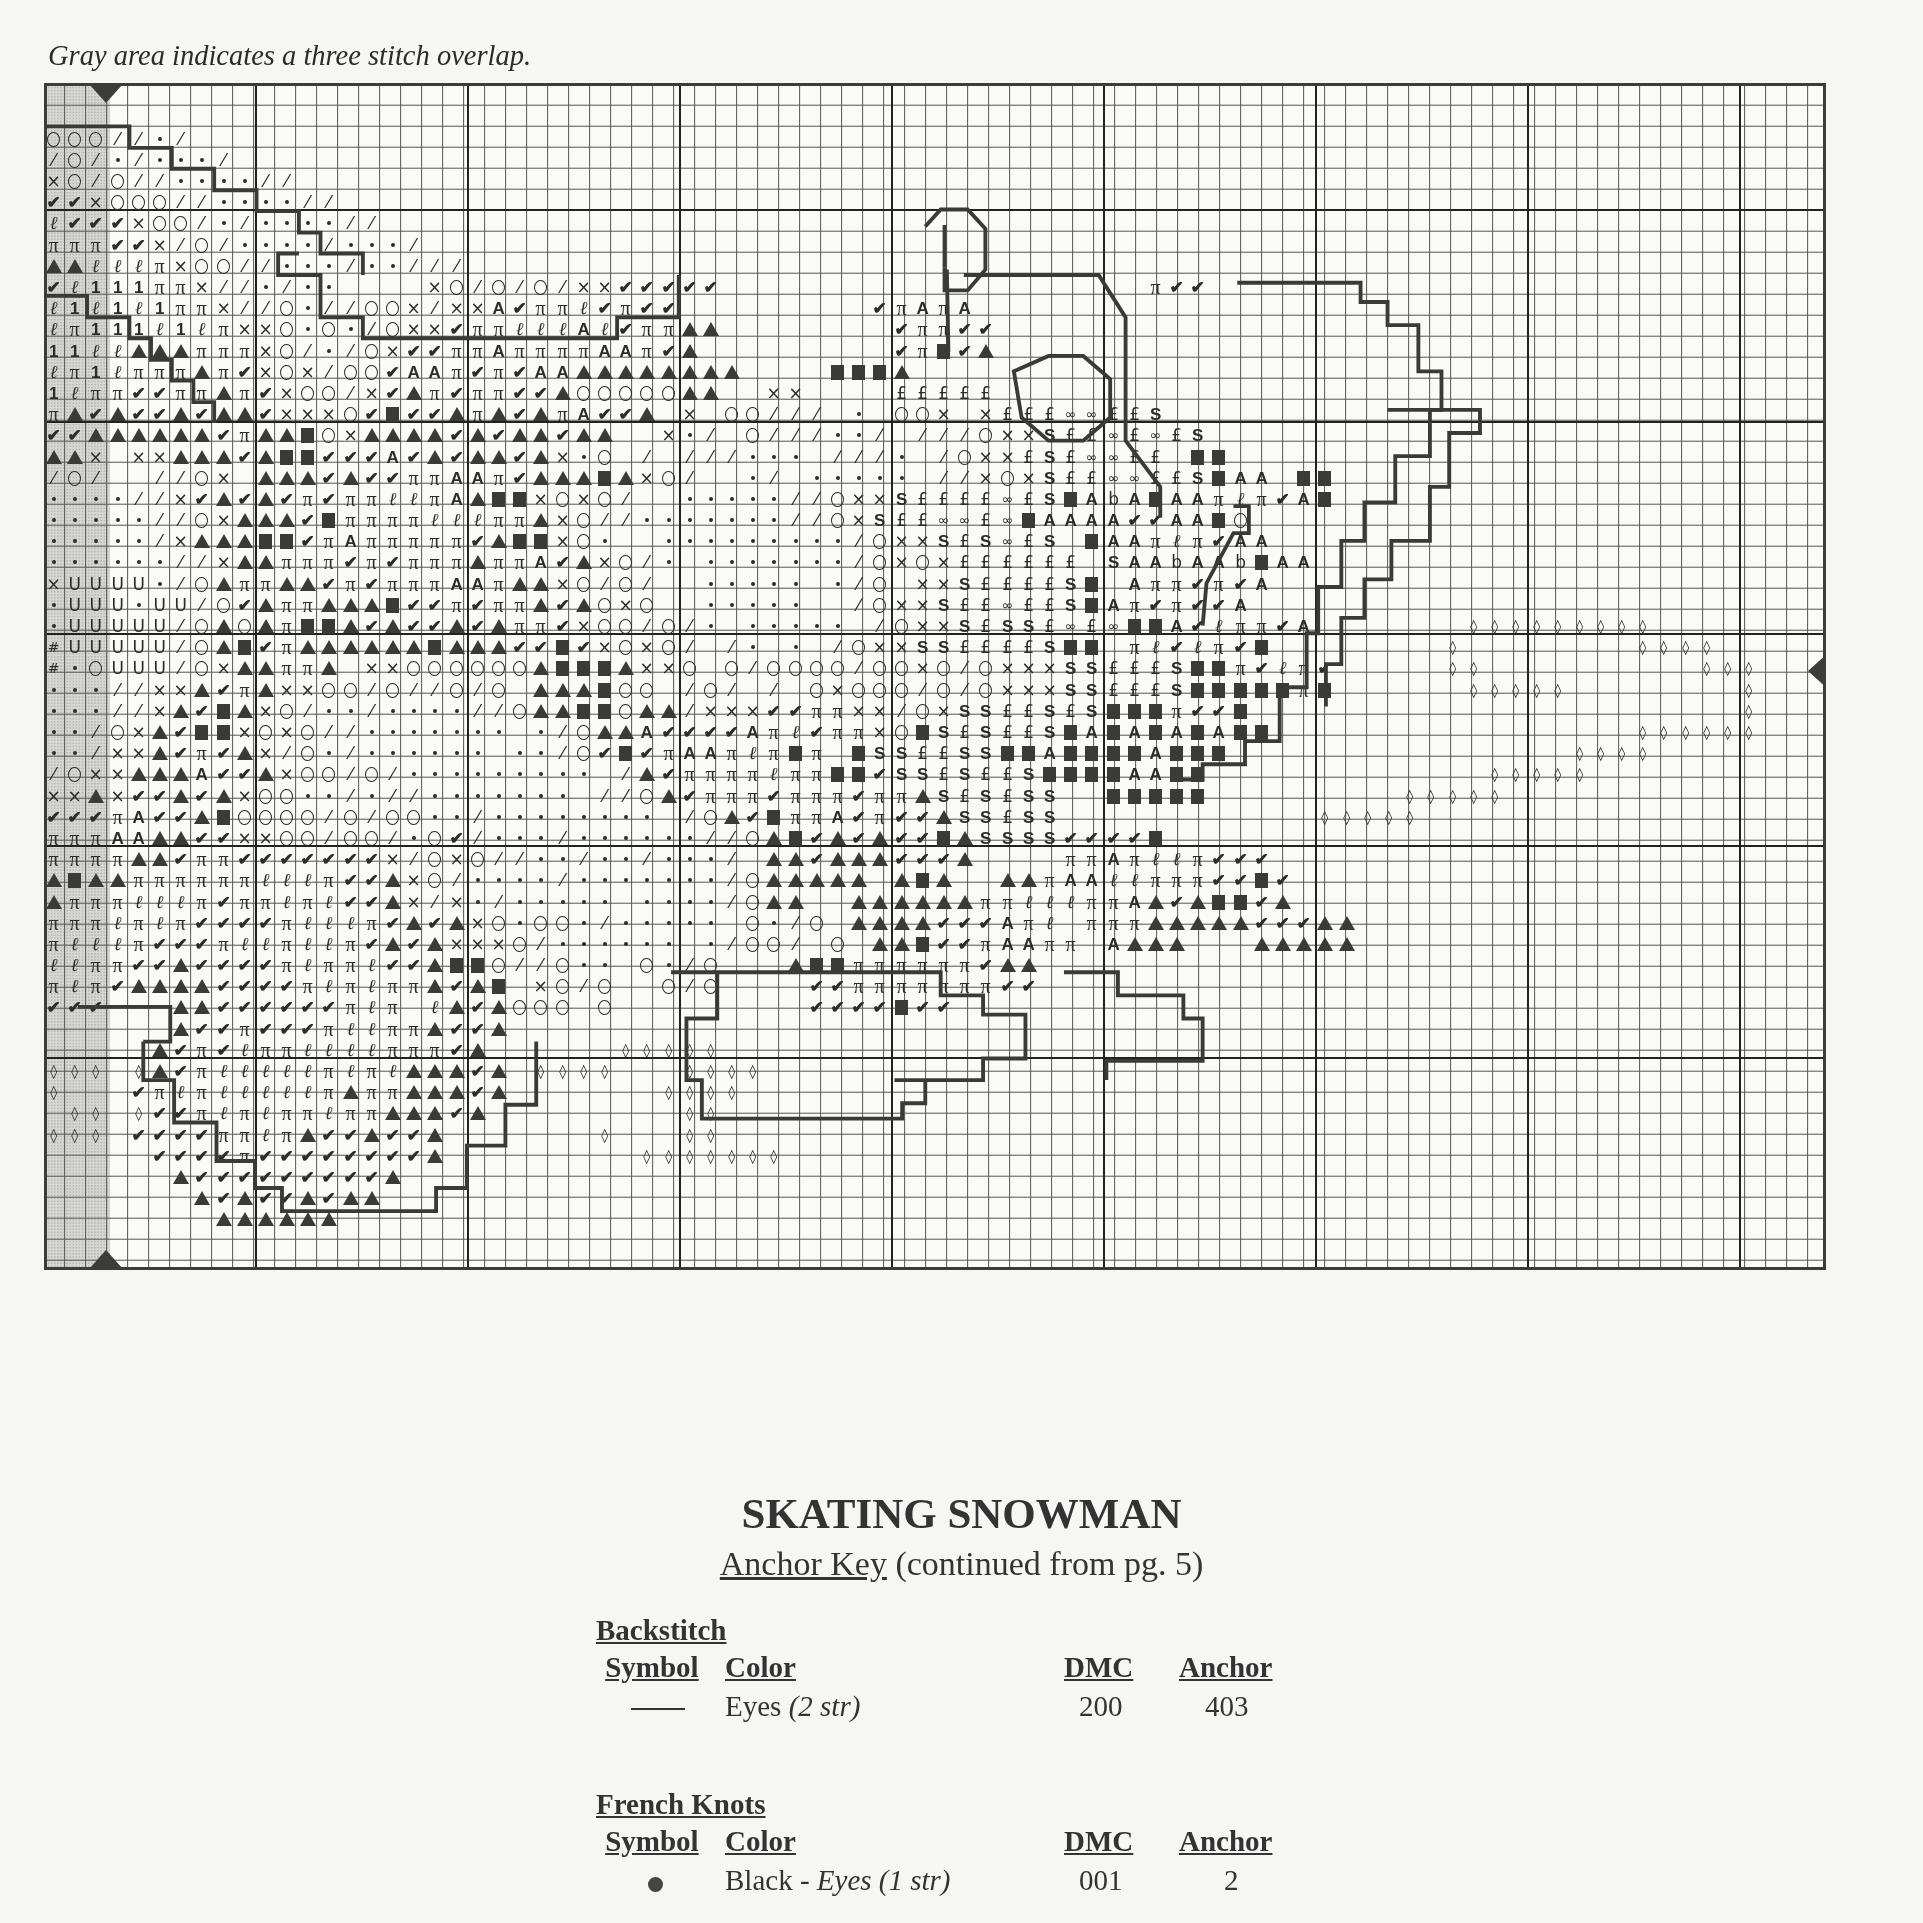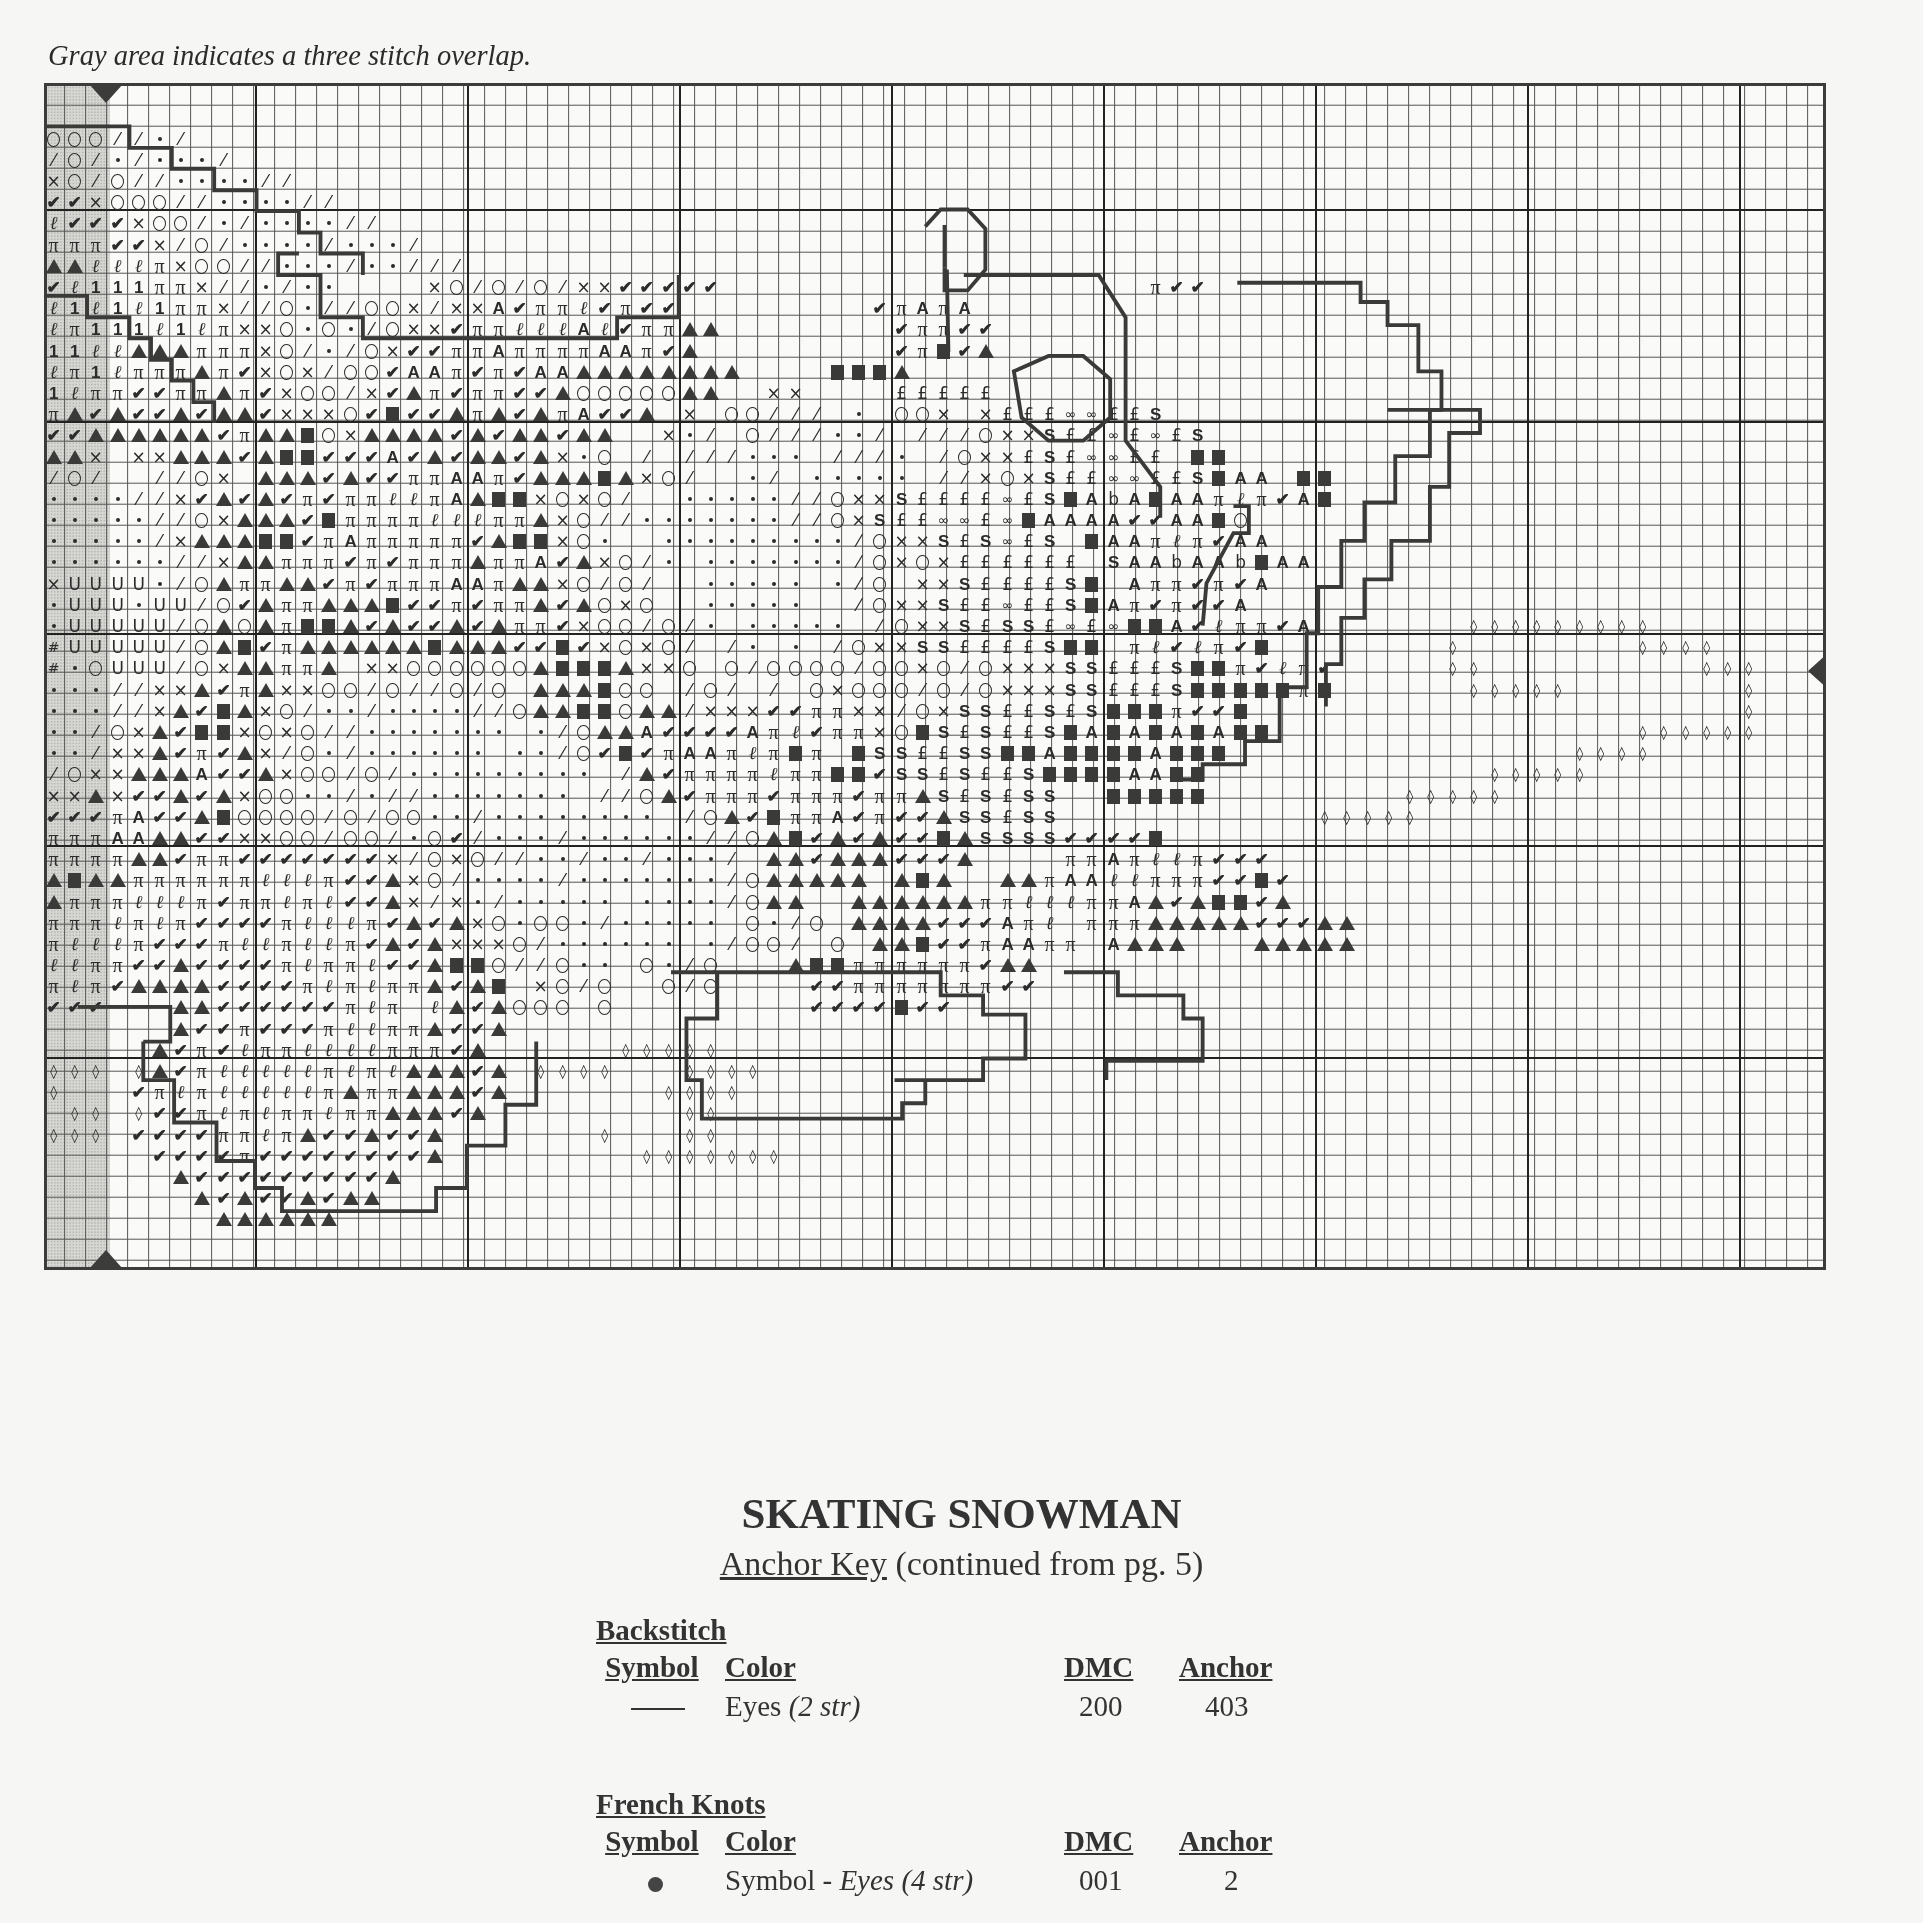--- a/index.html
+++ b/index.html
@@ -2179,18 +2179,18 @@
 </div>
 
 <div class="key" style="top:1788px">
   <div class="row h" style="left:0;top:0">French Knots</div>
   <div class="row h c-sym" style="top:37px">Symbol</div>
   <div class="row h c-color" style="top:37px">Color</div>
   <div class="row h" style="top:37px;left:468px">DMC</div>
   <div class="row h" style="top:37px;left:583px">Anchor</div>
   <div class="row" style="left:52px;top:77px"><span class="k-dot"></span></div>
   <div class="row" style="left:129px;top:76px">
-    <span>Symbol - </span><i>Eyes (4 str)</i>
+    <span>Black - </span><i>Eyes (1 str)</i>
   </div>
   <div class="row" style="left:483px;top:76px">001</div>
   <div class="row" style="left:628px;top:76px">2</div>
 </div>
 
 
 </body></html>

